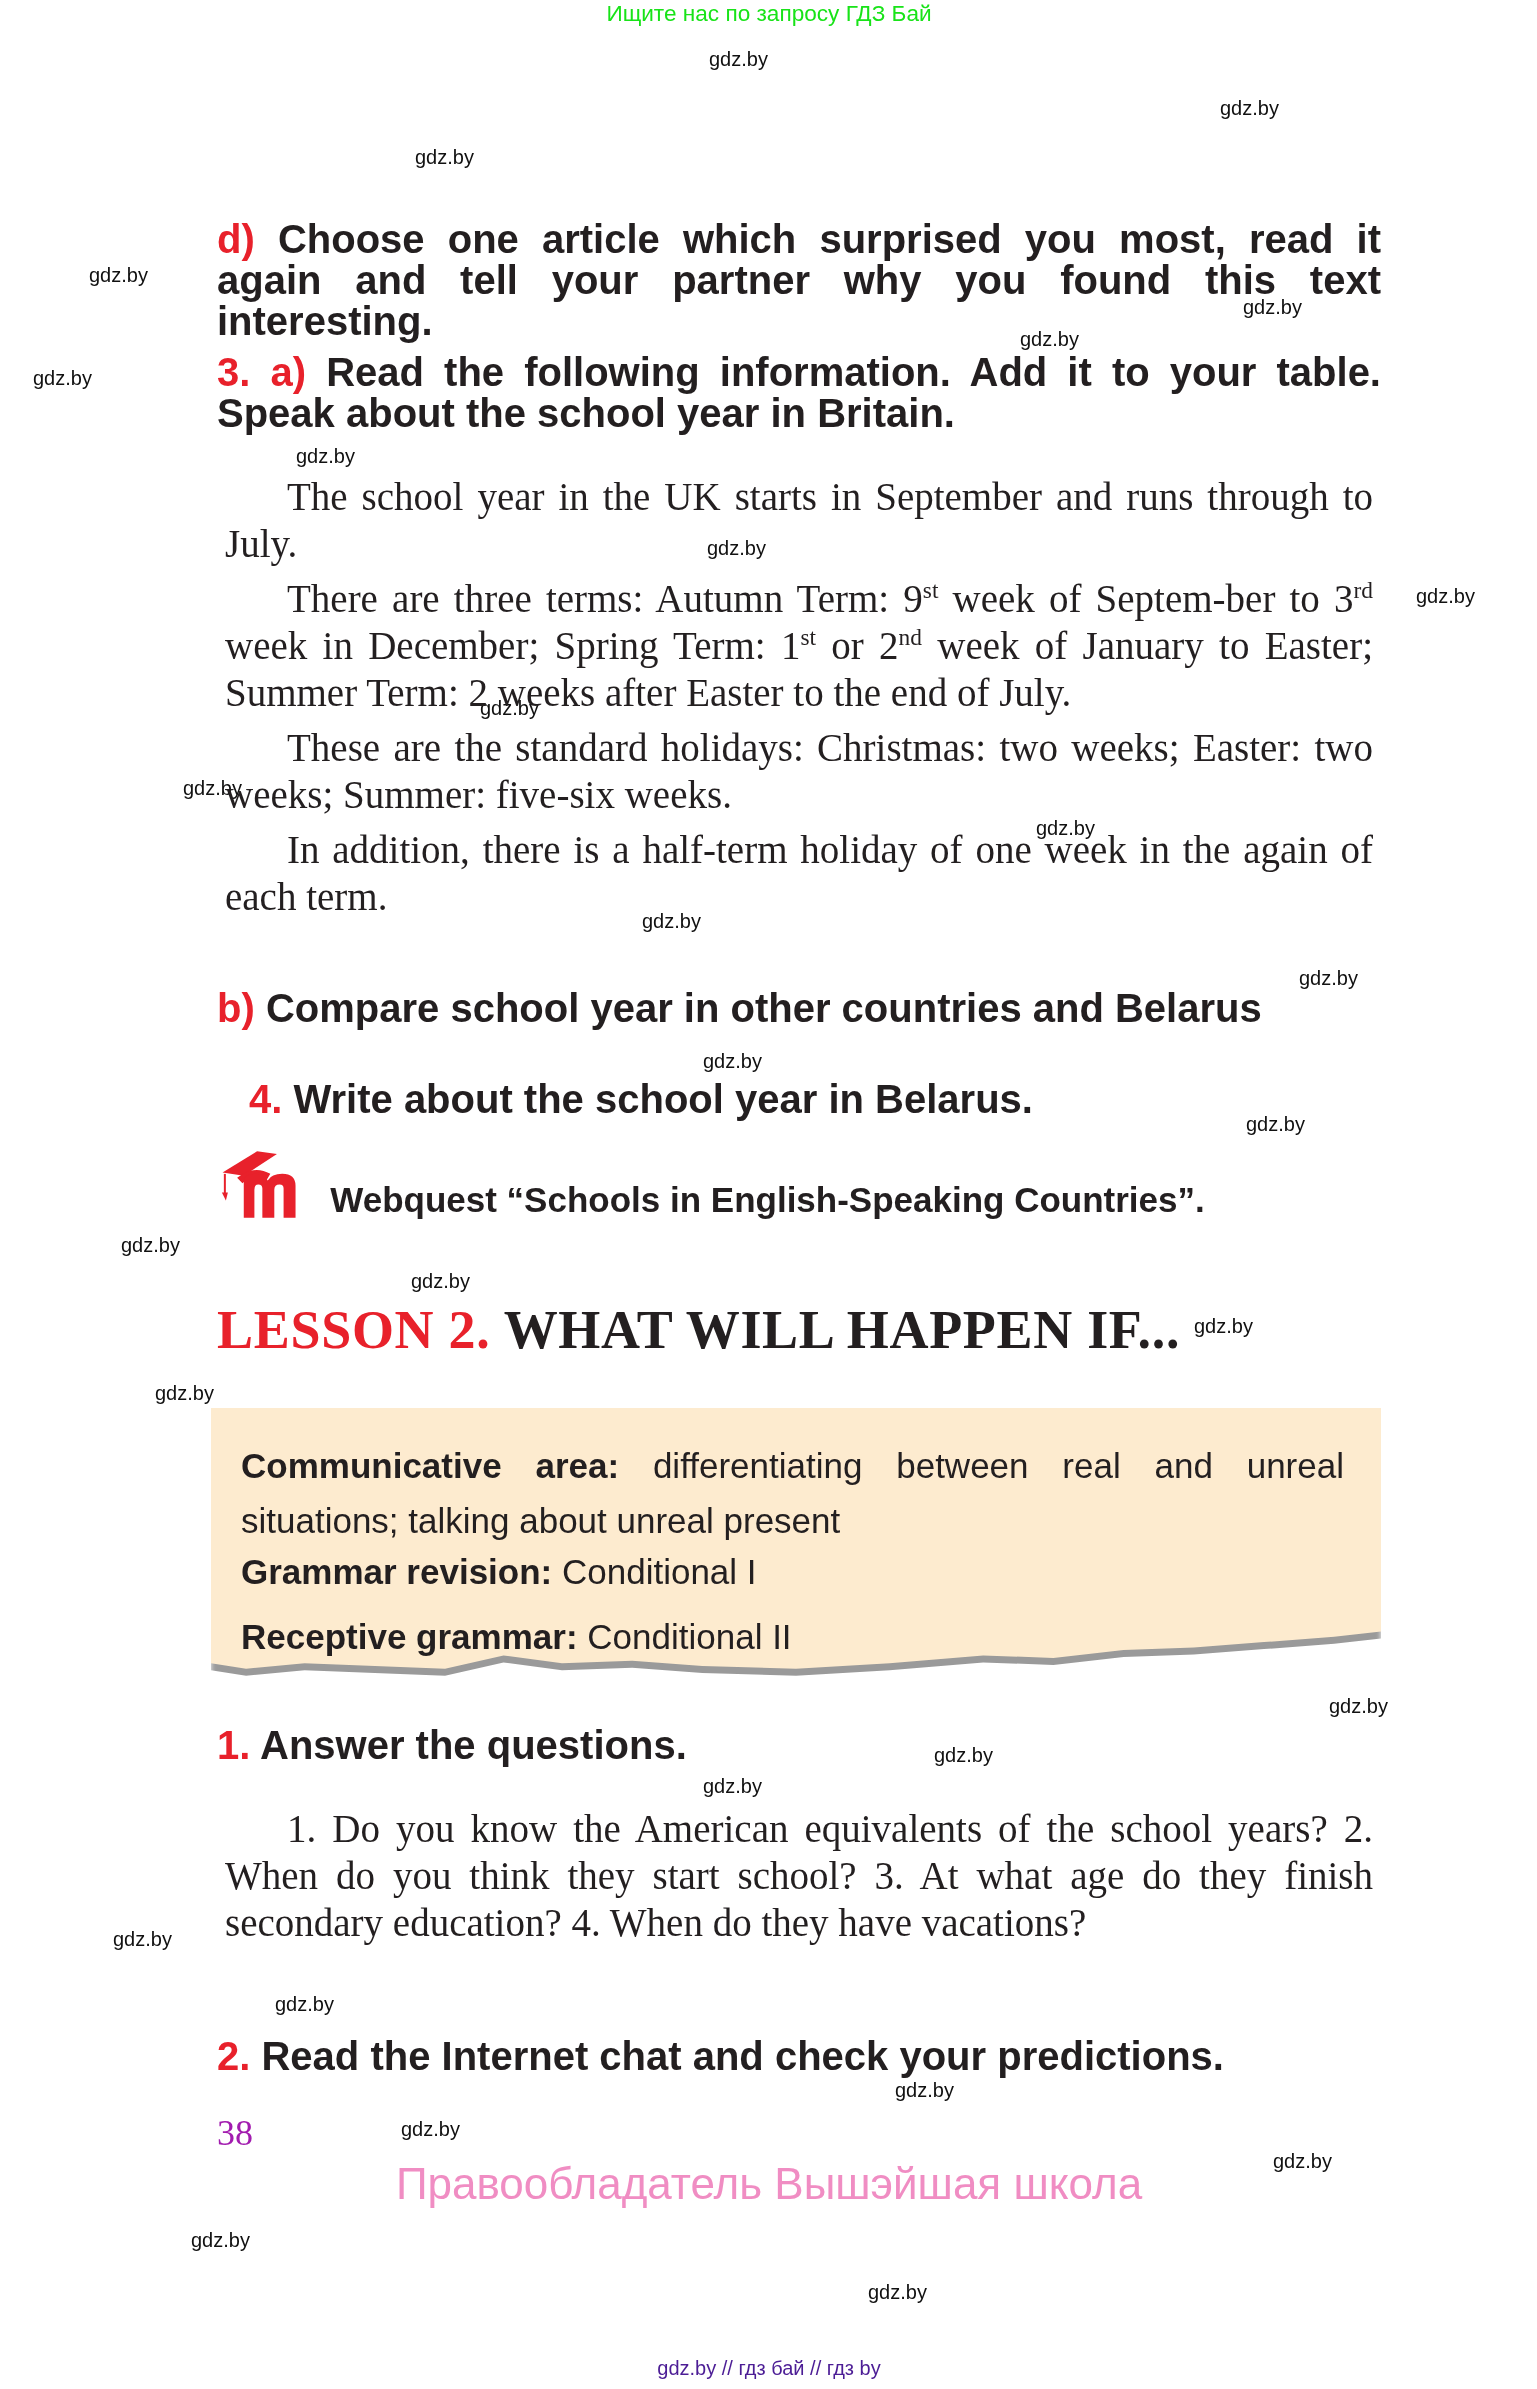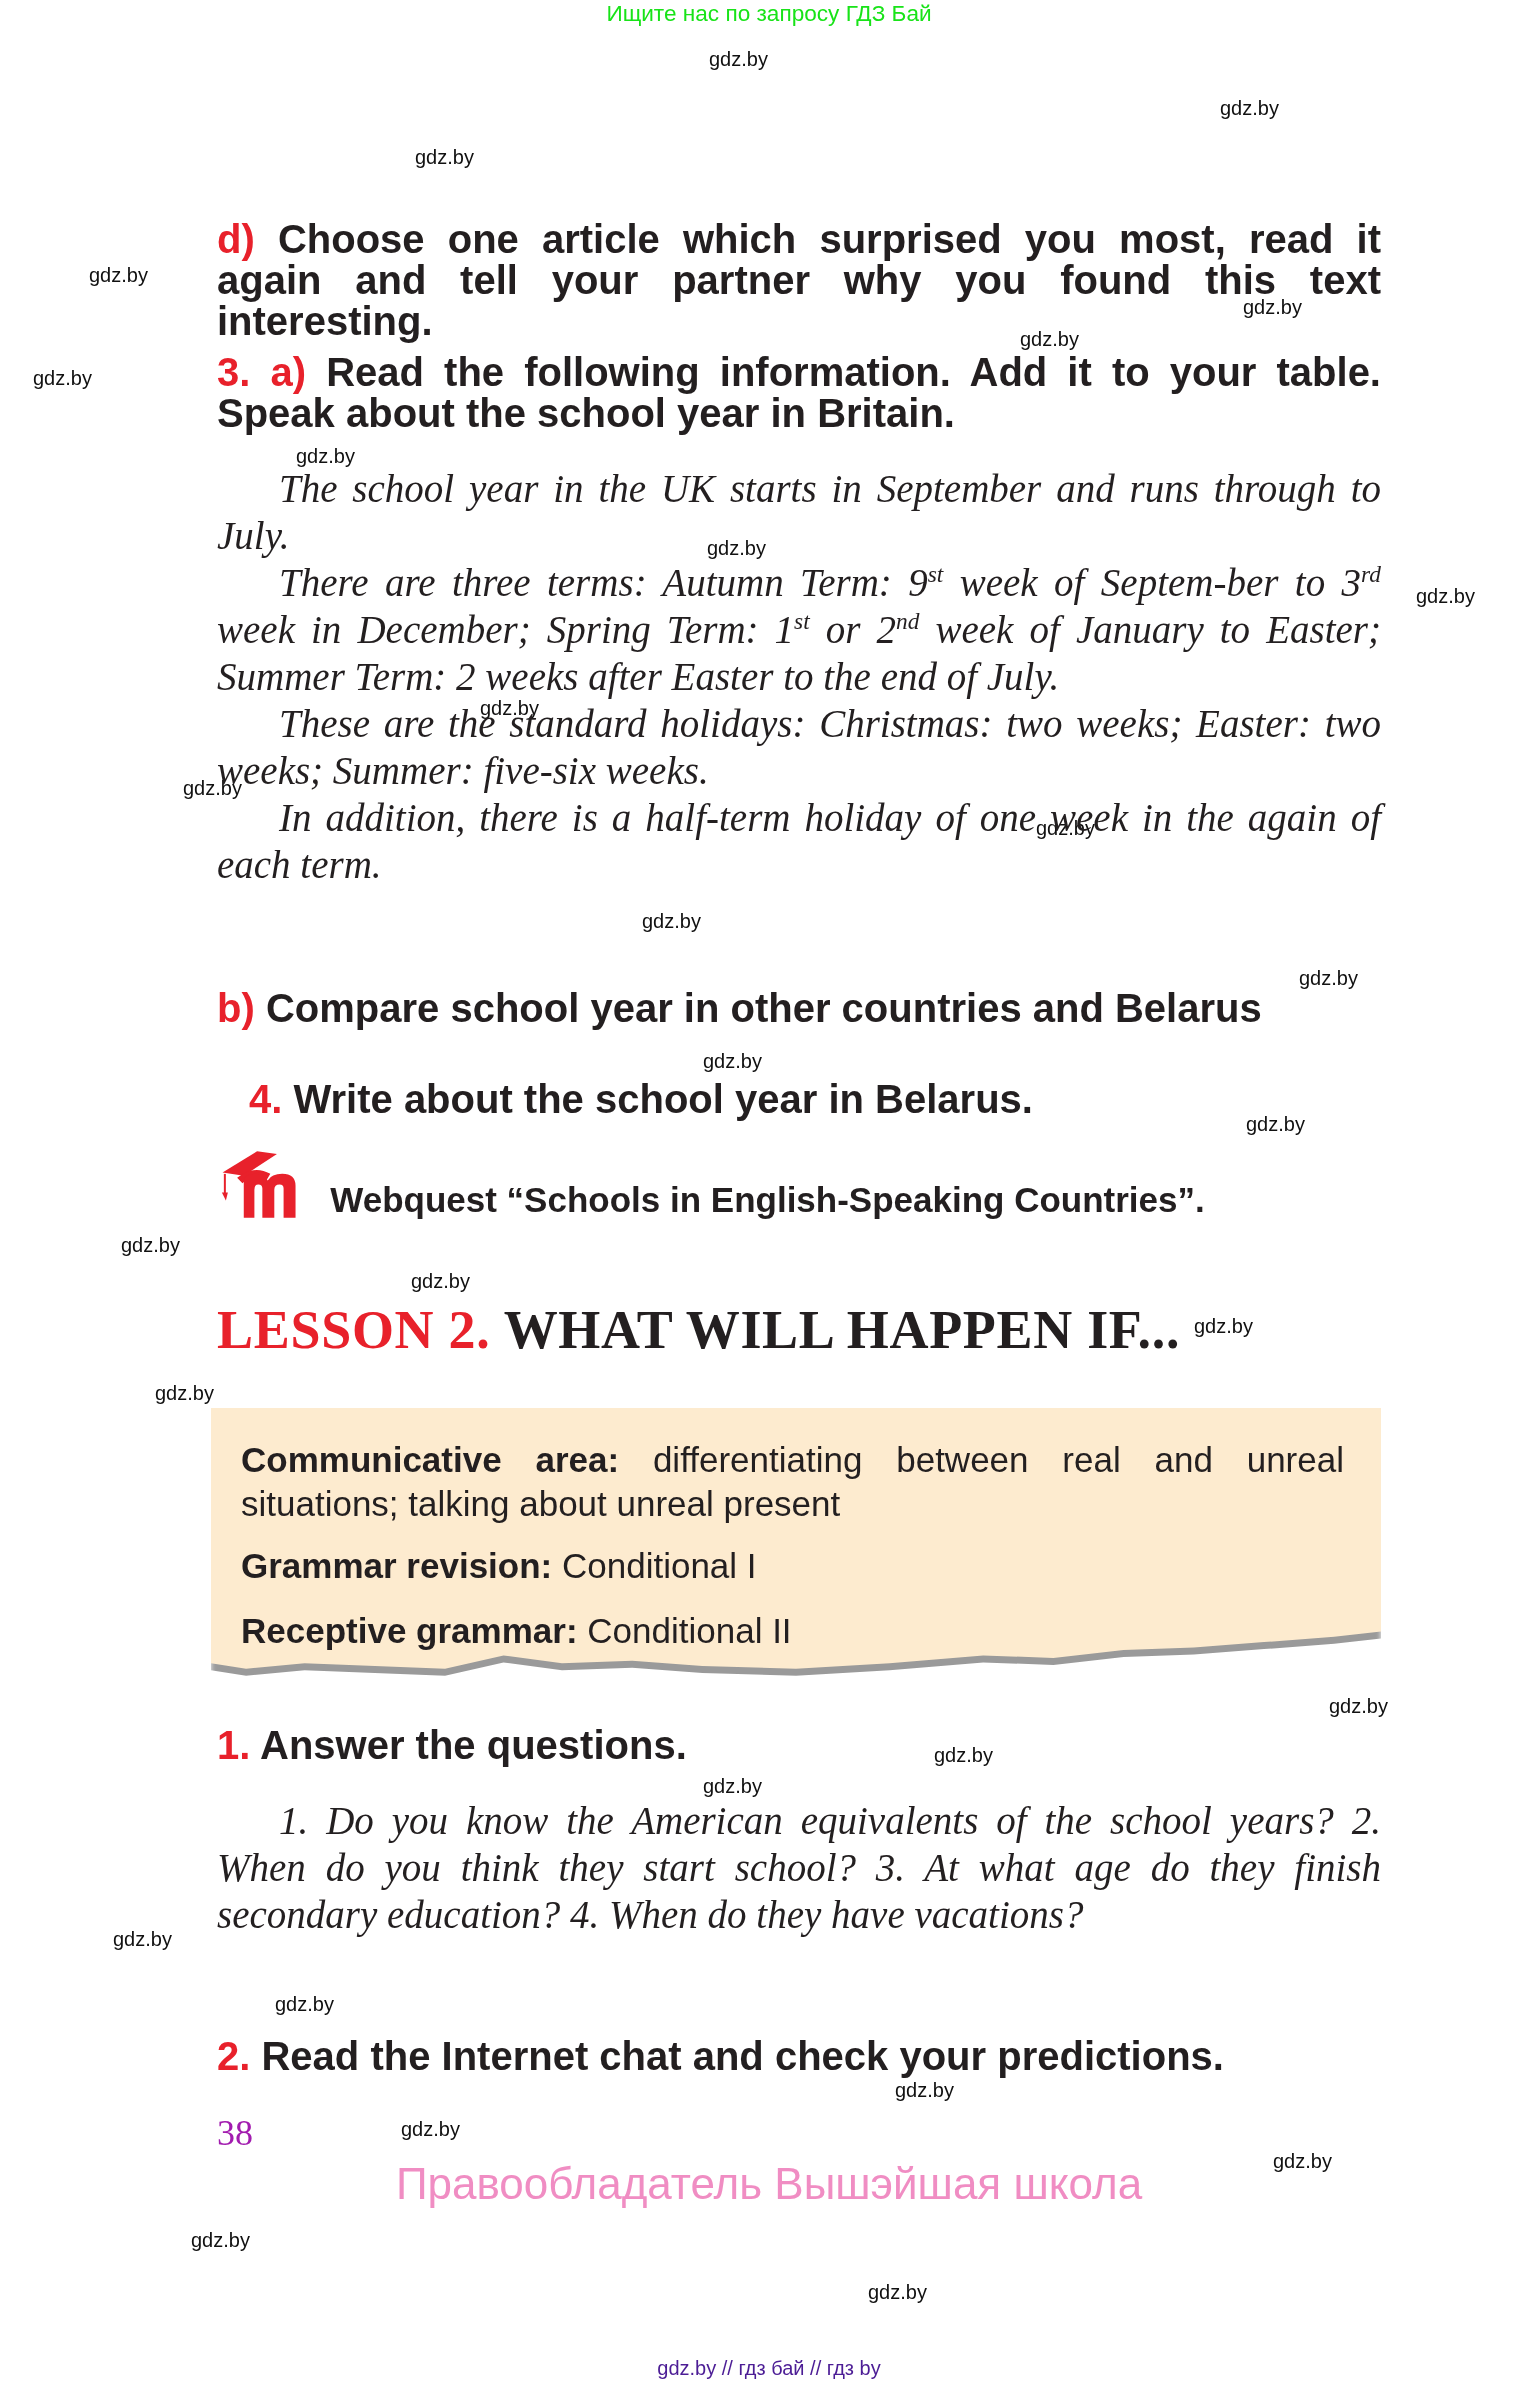--- a/index.html
+++ b/index.html
@@ -21,41 +21,41 @@
     font-size: 20px; color: #4c1d95;
   }
   .sans-b { font-family: "Liberation Sans", sans-serif; font-weight: bold; font-size: 40px; color: #231f20; }
   .red { color: #e8212b; }
   .task { position: absolute; left: 217px; width: 1164px; line-height: 41px; }
   .justify { text-align: justify; text-align-last: left; }
   .serif {
     font-family: "Liberation Serif", serif; font-size: 39px; color: #231f20;
     line-height: 47px;
   }
-  .serif p { margin: 0; text-align: justify; font-style: italic; }
+  .serif p { margin: 8px; text-align: justify; }
   .serif p.ind { text-indent: 62px; }
   sup { font-size: 60%; line-height: 0; vertical-align: super; }
   .lesson {
     position: absolute; left: 217px; top: 1299px;
     font-family: "Liberation Serif", serif; font-weight: bold; font-size: 54px;
     letter-spacing: 0.7px; white-space: nowrap;
   }
   .lesson .num { color: #e8212b; }
   .lesson .title { color: #231f20; }
   .objbox {
     position: absolute; left: 211px; top: 1408px; width: 1170px; height: 266px;
     background: #fdebcf;
     clip-path: polygon(0 0, 100% 0, 100% 84%, 96% 86%, 90% 88%, 84% 90%, 78% 91%, 72% 94%, 66% 93%, 58% 96%, 50% 98%, 42% 97%, 36% 95%, 30% 96%, 25% 93%, 20% 98%, 14% 97%, 8% 96%, 3% 98%, 0 96%);
   }
   .objshadow {
     position: absolute; left: 211px; top: 1415px; width: 1170px; height: 266px;
     background: #9a9a9a; filter: blur(2.7px);
     clip-path: polygon(0 0, 100% 0, 100% 84%, 96% 86%, 90% 88%, 84% 90%, 78% 91%, 72% 94%, 66% 93%, 58% 96%, 50% 98%, 42% 97%, 36% 95%, 30% 96%, 25% 93%, 20% 98%, 14% 97%, 8% 96%, 3% 98%, 0 96%);
   }
-  .obj { position: absolute; left: 241px; width: 1103px; font-size: 35px; line-height: 44px; color: #231f20; }
+  .obj { position: absolute; left: 241px; width: 1103px; font-size: 35px; line-height: 55px; color: #231f20; }
   .obj b { font-weight: bold; }
   .page-num { position: absolute; left: 217px; top: 2112px; font-family: "Liberation Serif", serif; font-size: 36px; color: #a21caf; }
   .rights { position: absolute; left: 0; width: 100%; top: 2159px; text-align: center; font-size: 44px; color: #f08dc3; }
   .webquest { position: absolute; left: 217px; top: 1146px; display: flex; align-items: flex-end; }
   .webquest .label { font-weight: bold; font-size: 35px; margin-left: 13.3px; margin-bottom: 1.3px; color: #231f20; }
 </style>
 </head>
 <body>
 
 <div class="top-banner">Ищите нас по запросу ГДЗ Бай</div>

